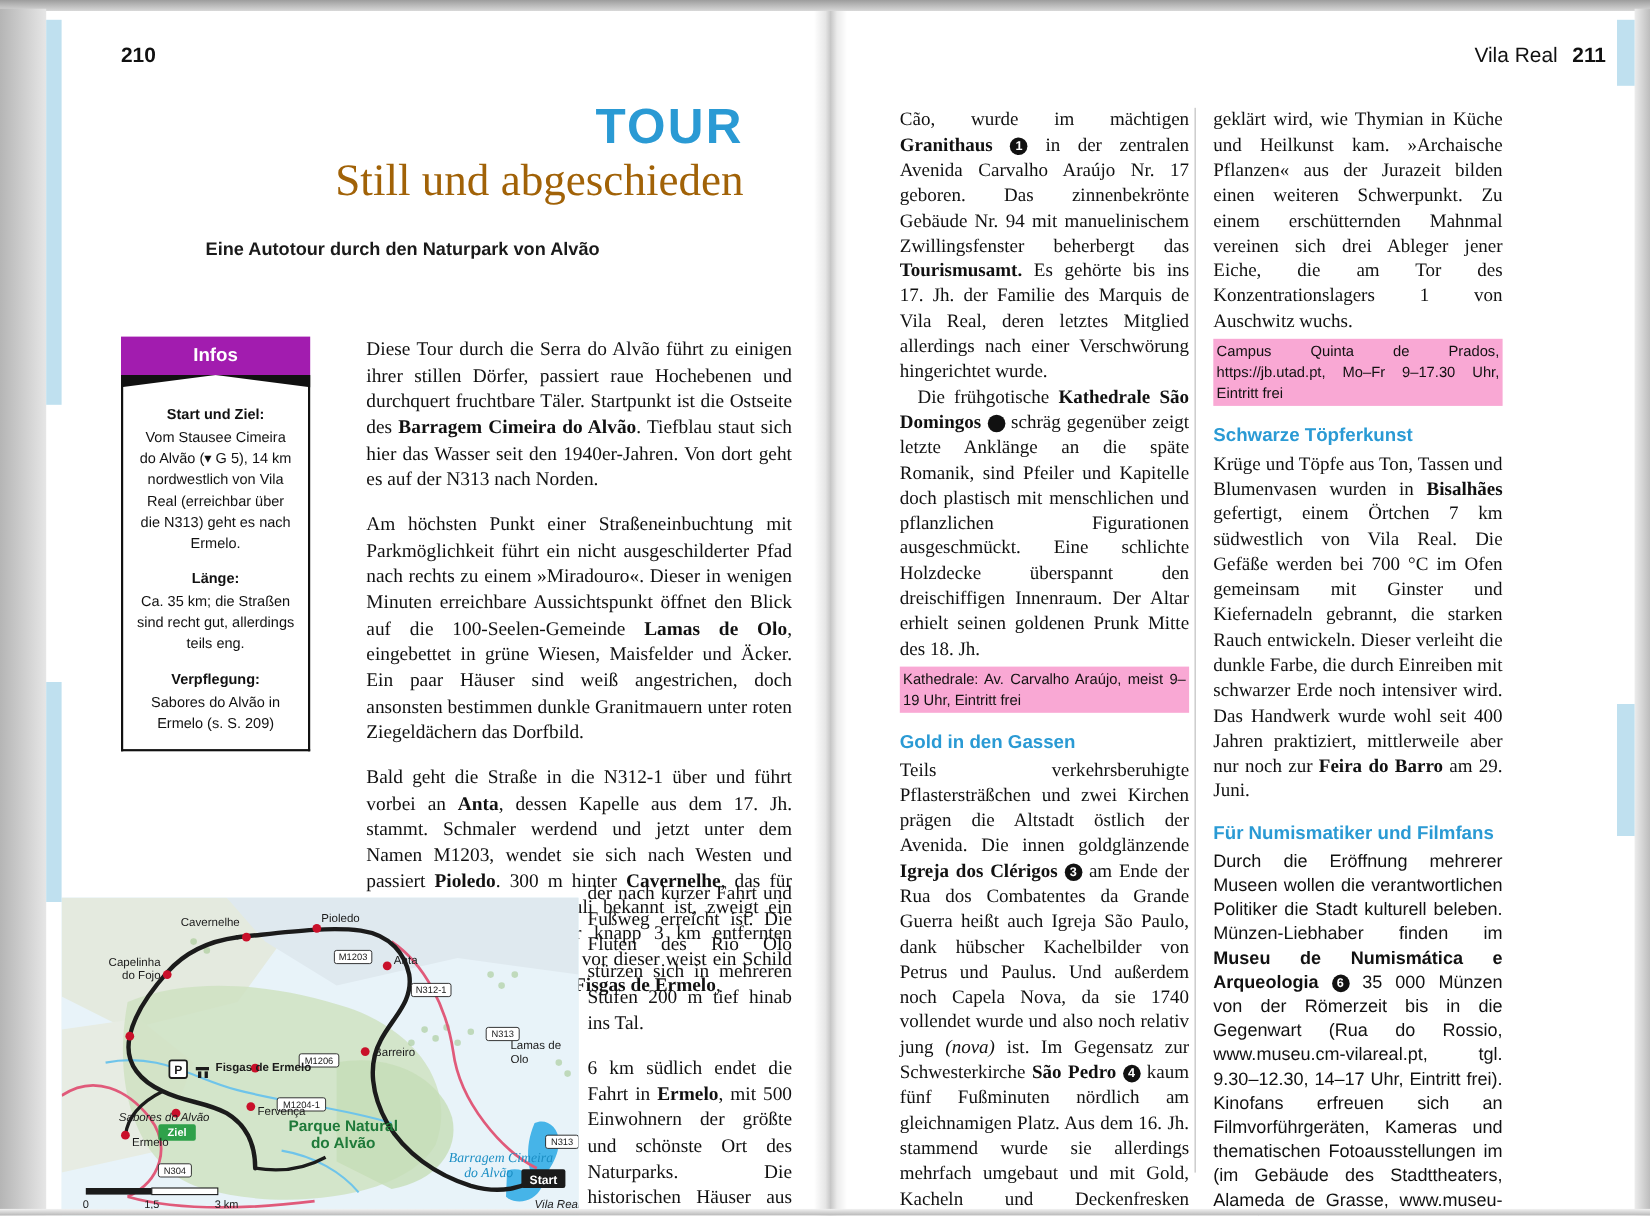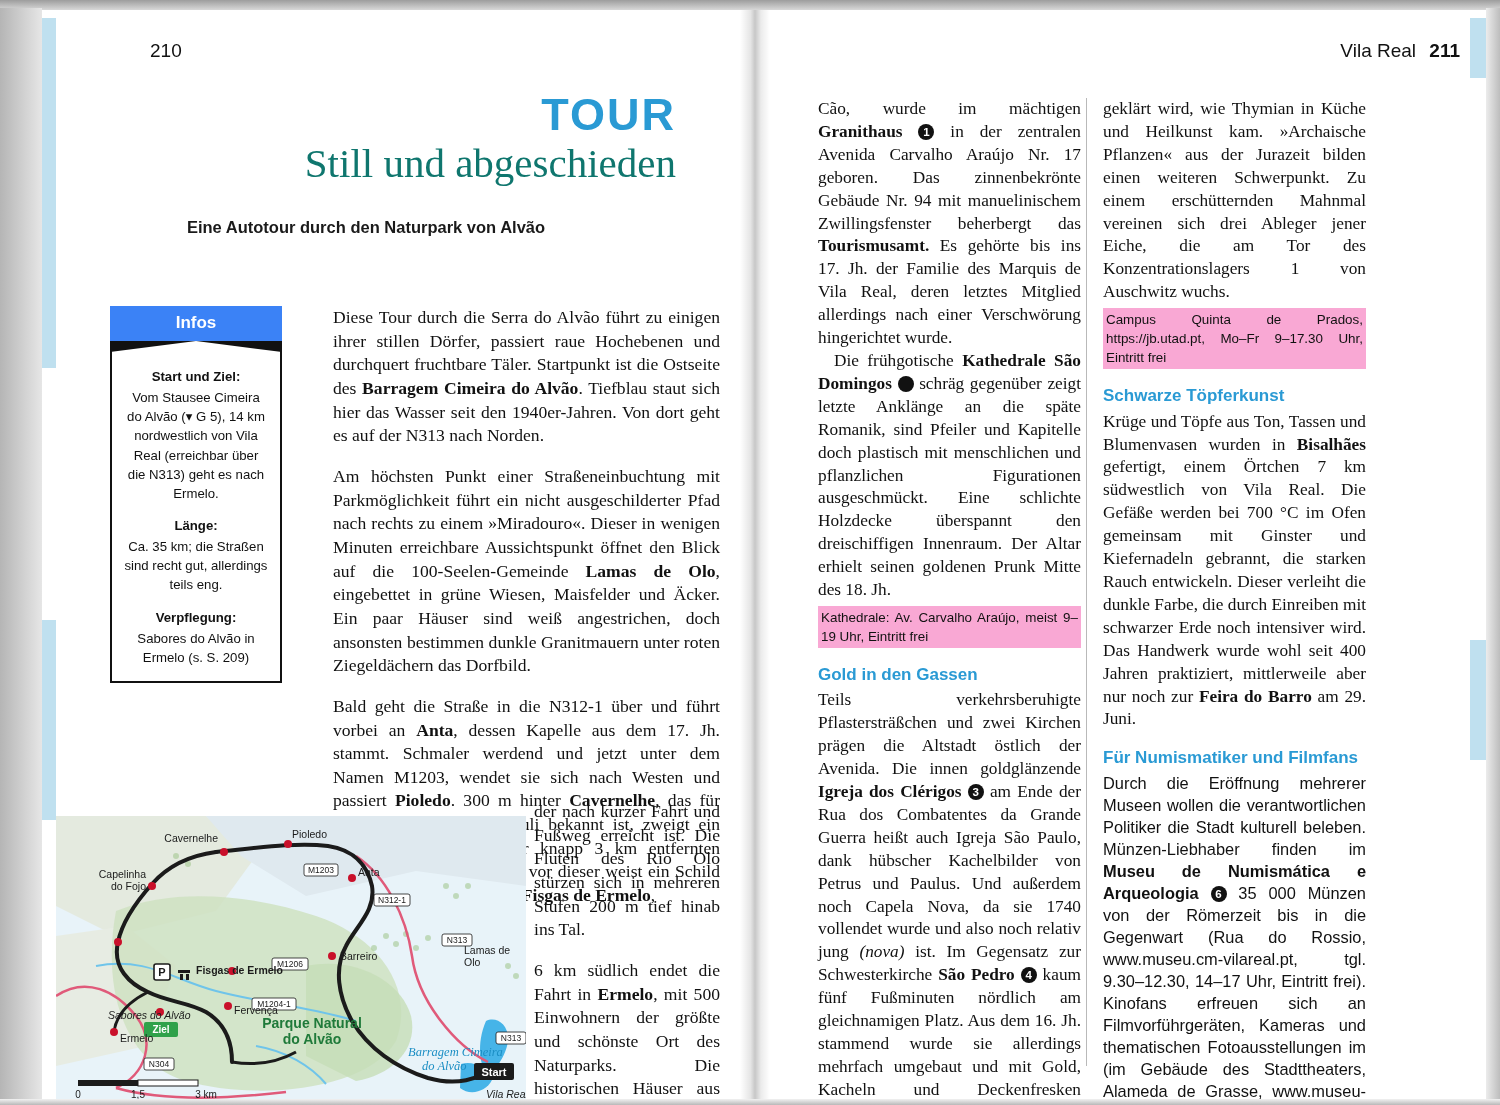--- a/index.html
+++ b/index.html
@@ -50,46 +50,46 @@
     position:absolute; right:14px; width:16px; background:#bfe0ef; z-index:46;
   }
 
   
   .page-left {
     position:absolute; left:56px; top:10px; width:690px; height:1095px;
     background:#ffffff;
   }
   .folio {
     font-family:"Liberation Sans", sans-serif;
-    font-weight:normal; font-size:19px; color:#111;margin-left:40px;
+    font-weight:bold; font-size:19px; color:#111;
   }
   .folio-left { position:absolute; left:54px; top:30px; }
 
   .tour-head {
     position:absolute; left:0px; top:82px; width:620px; text-align:right;
   }
   .tour-word {
     font-family:"Liberation Sans", sans-serif;
     font-weight:bold; font-size:45px; letter-spacing:2px;
     color:#2a9ad4; line-height:1;
   }
   .tour-title {
     font-family:"Liberation Serif", serif;
-    font-size:41px; color:#0f766e; line-height:1.12; margin-top:4px;
+    font-size:41px; color:#a16207; line-height:1.12; margin-top:4px;
   }
   .tour-sub {
     position:absolute; left:0; top:208px; width:620px; text-align:center;
     font-family:"Liberation Sans", sans-serif;
     font-weight:bold; font-size:16.5px; color:#1a1a1a;
   }
 
   
   .infos-wrap { position:absolute; left:54px; top:296px; width:172px; }
   .infos-header {
-    background:#3b82f6; color:#fff; text-align:center;
+    background:#a21caf; color:#fff; text-align:center;
     font-family:"Liberation Sans", sans-serif; font-weight:bold;
     font-size:17px; padding:7px 0 8px; position:relative;
   }
   .infos-header:after{
     content:""; position:absolute; left:0; right:0; bottom:-11px;
     border-left:86px solid #111; border-right:86px solid #111;
     border-bottom:11px solid transparent;
   }
   .infos-body {
     background:#ffffff; border-left:2px solid #111; border-right:2px solid #111;

